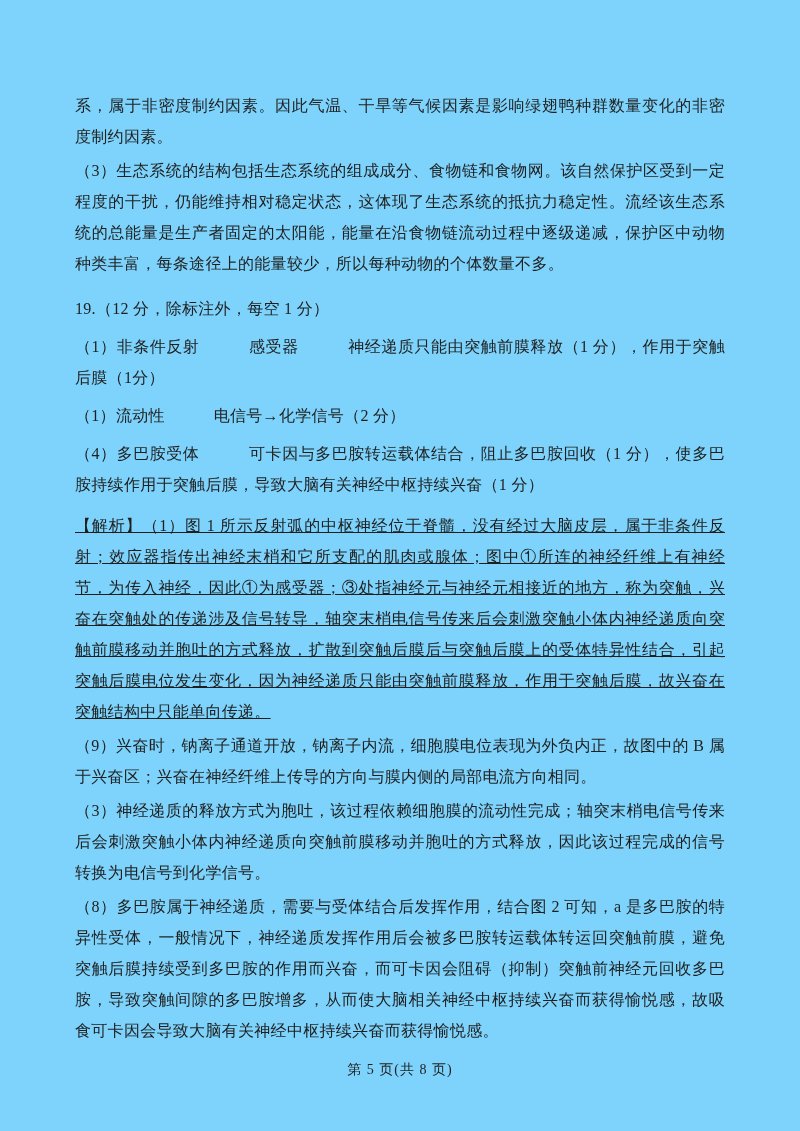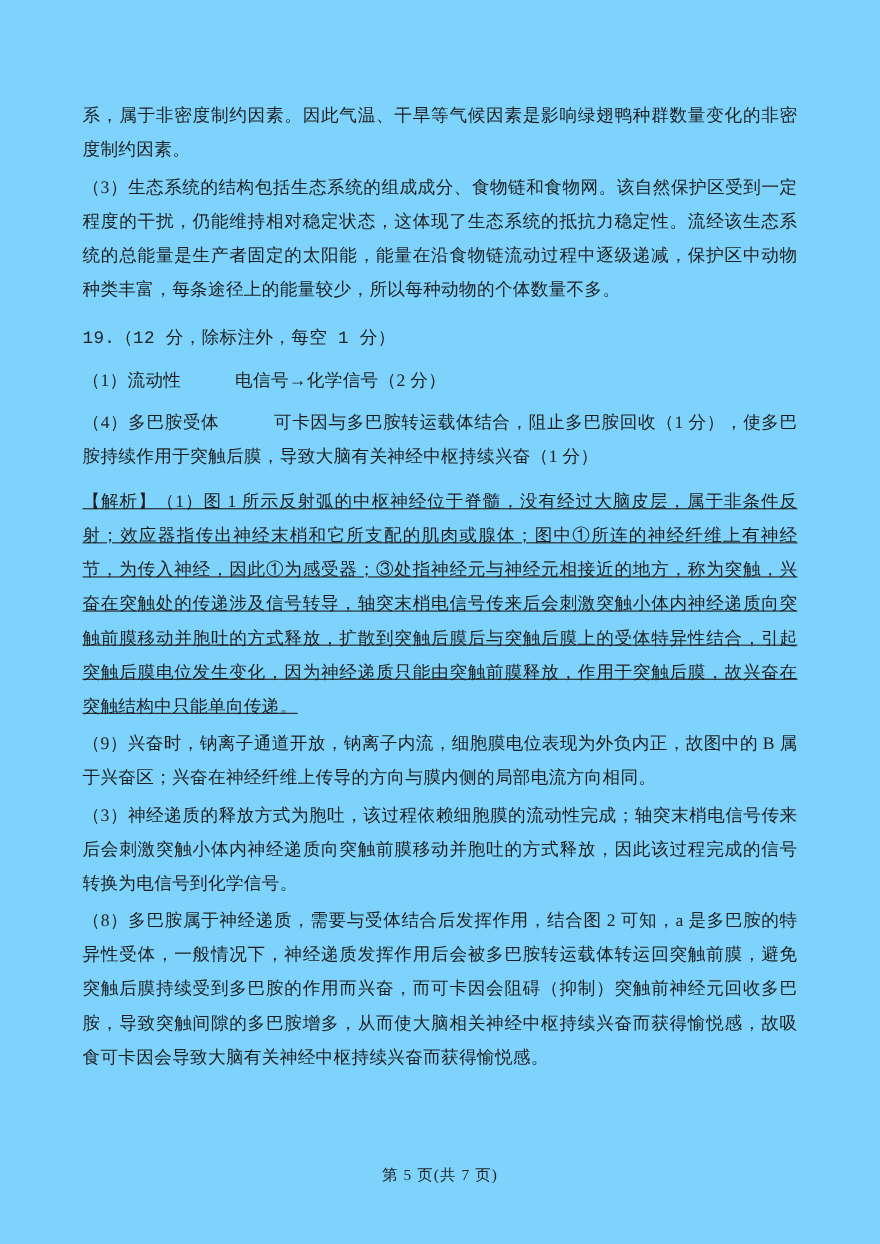--- a/index.html
+++ b/index.html
@@ -24,21 +24,20 @@
     line-height: 31px;
     text-align: justify;
     letter-spacing: 0.3px;
     word-break: break-all;
   }
   .para + .para {
     margin-top: 3px;
   }
   .section-head {
     margin-top: 14px !important;
-    font-family: Liberation Mono, monospace;
   }
   .answer {
     margin-top: 7px !important;
   }
   .analysis-first {
     margin-top: 10px !important;
     text-decoration: underline;
   }
   .footer {
     position: absolute;
@@ -56,29 +55,30 @@
 <body>
 
 <div class="page">
 
   <div class="para">系，属于非密度制约因素。因此气温、干旱等气候因素是影响绿翅鸭种群数量变化的非密度制约因素。</div>
 
   <div class="para">（3）生态系统的结构包括生态系统的组成成分、食物链和食物网。该自然保护区受到一定程度的干扰，仍能维持相对稳定状态，这体现了生态系统的抵抗力稳定性。流经该生态系统的总能量是生产者固定的太阳能，能量在沿食物链流动过程中逐级递减，保护区中动物种类丰富，每条途径上的能量较少，所以每种动物的个体数量不多。</div>
 
   <div class="para section-head">19.（12 分，除标注外，每空 1 分）</div>
 
+  <div class="para answer">（1）非条件反射　　　感受器　　　神经递质只能由突触前膜释放（1 分），作用于突触后膜（1分）</div>
 
 
   <div class="para answer">（1）流动性　　　电信号→化学信号（2 分）</div>
 
   <div class="para answer">（4）多巴胺受体　　　可卡因与多巴胺转运载体结合，阻止多巴胺回收（1 分），使多巴胺持续作用于突触后膜，导致大脑有关神经中枢持续兴奋（1 分）</div>
 
   <div class="para analysis-first">【解析】（1）图 1 所示反射弧的中枢神经位于脊髓，没有经过大脑皮层，属于非条件反射；效应器指传出神经末梢和它所支配的肌肉或腺体；图中①所连的神经纤维上有神经节，为传入神经，因此①为感受器；③处指神经元与神经元相接近的地方，称为突触，兴奋在突触处的传递涉及信号转导，轴突末梢电信号传来后会刺激突触小体内神经递质向突触前膜移动并胞吐的方式释放，扩散到突触后膜后与突触后膜上的受体特异性结合，引起突触后膜电位发生变化，因为神经递质只能由突触前膜释放，作用于突触后膜，故兴奋在突触结构中只能单向传递。</div>
 
   <div class="para">（9）兴奋时，钠离子通道开放，钠离子内流，细胞膜电位表现为外负内正，故图中的 B 属于兴奋区；兴奋在神经纤维上传导的方向与膜内侧的局部电流方向相同。</div>
 
   <div class="para">（3）神经递质的释放方式为胞吐，该过程依赖细胞膜的流动性完成；轴突末梢电信号传来后会刺激突触小体内神经递质向突触前膜移动并胞吐的方式释放，因此该过程完成的信号转换为电信号到化学信号。</div>
 
   <div class="para">（8）多巴胺属于神经递质，需要与受体结合后发挥作用，结合图 2 可知，a 是多巴胺的特异性受体，一般情况下，神经递质发挥作用后会被多巴胺转运载体转运回突触前膜，避免突触后膜持续受到多巴胺的作用而兴奋，而可卡因会阻碍（抑制）突触前神经元回收多巴胺，导致突触间隙的多巴胺增多，从而使大脑相关神经中枢持续兴奋而获得愉悦感，故吸食可卡因会导致大脑有关神经中枢持续兴奋而获得愉悦感。</div>
 
-  <div class="footer">第 5 页(共 7 页)</div>
+  <div class="footer">第 5 页(共 8 页)</div>
 
 </div>
 
 </body></html>

